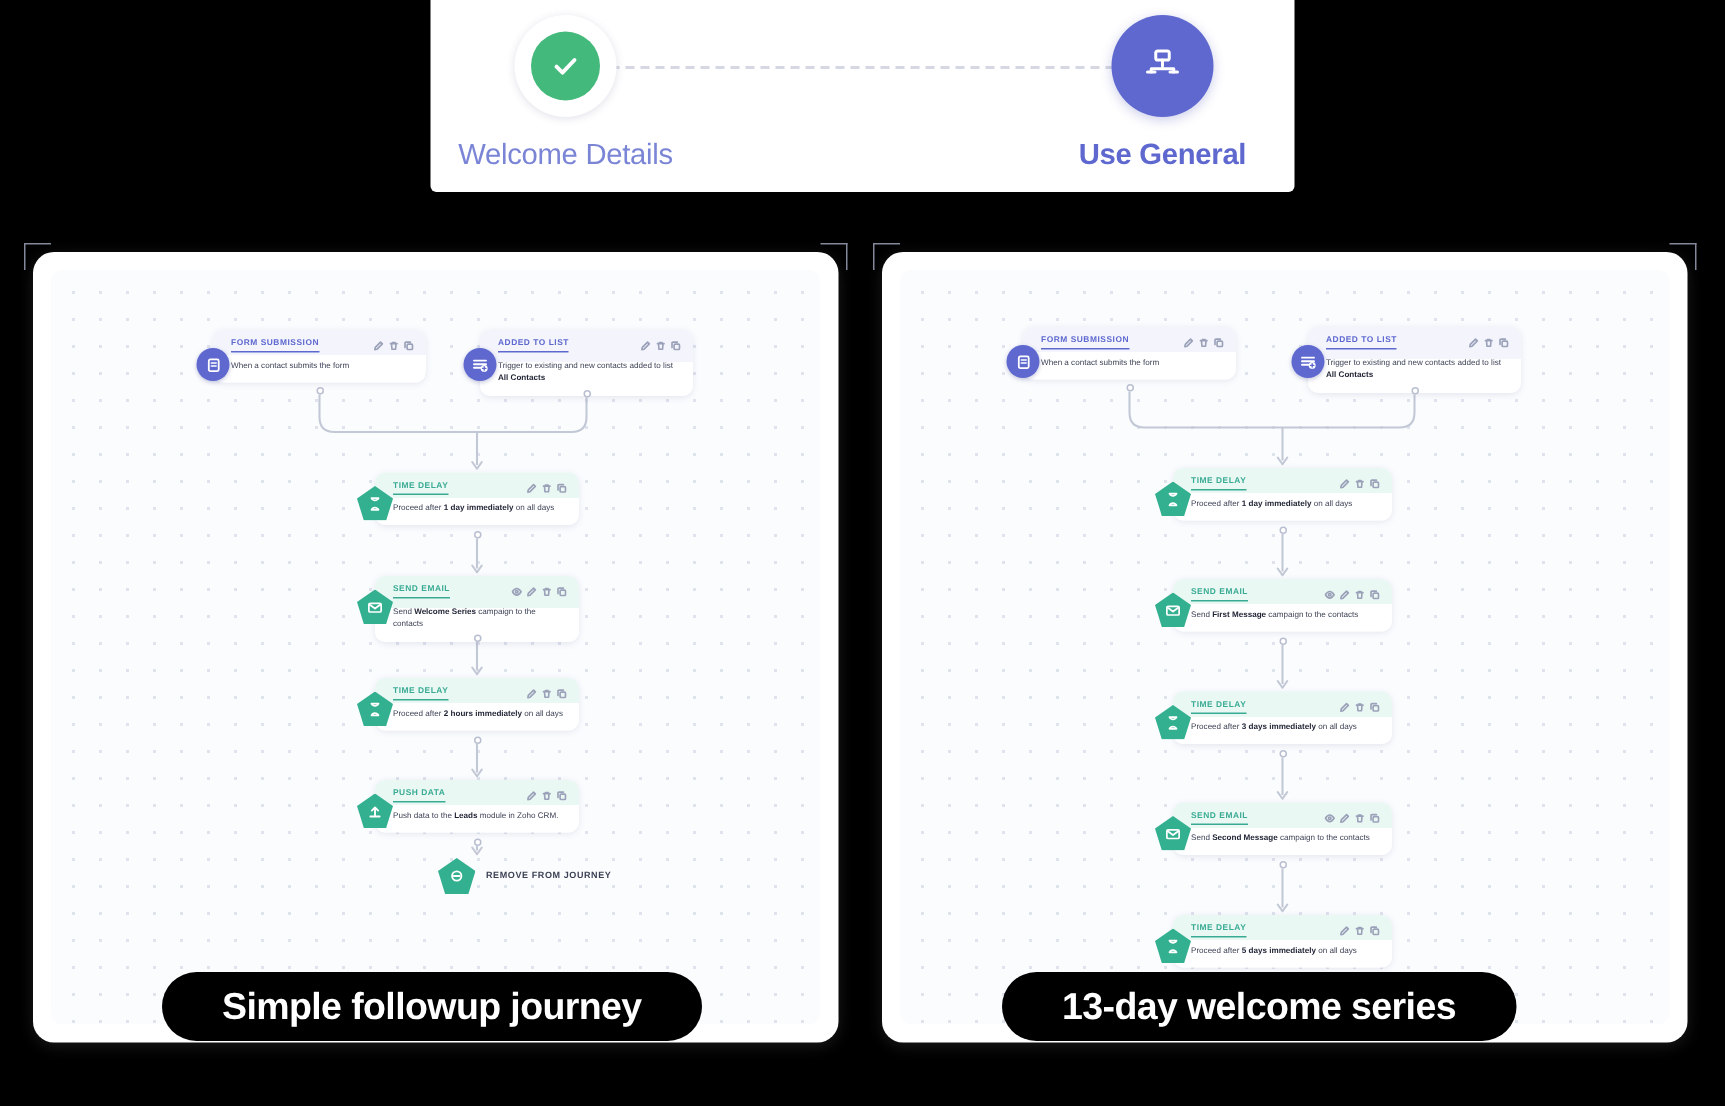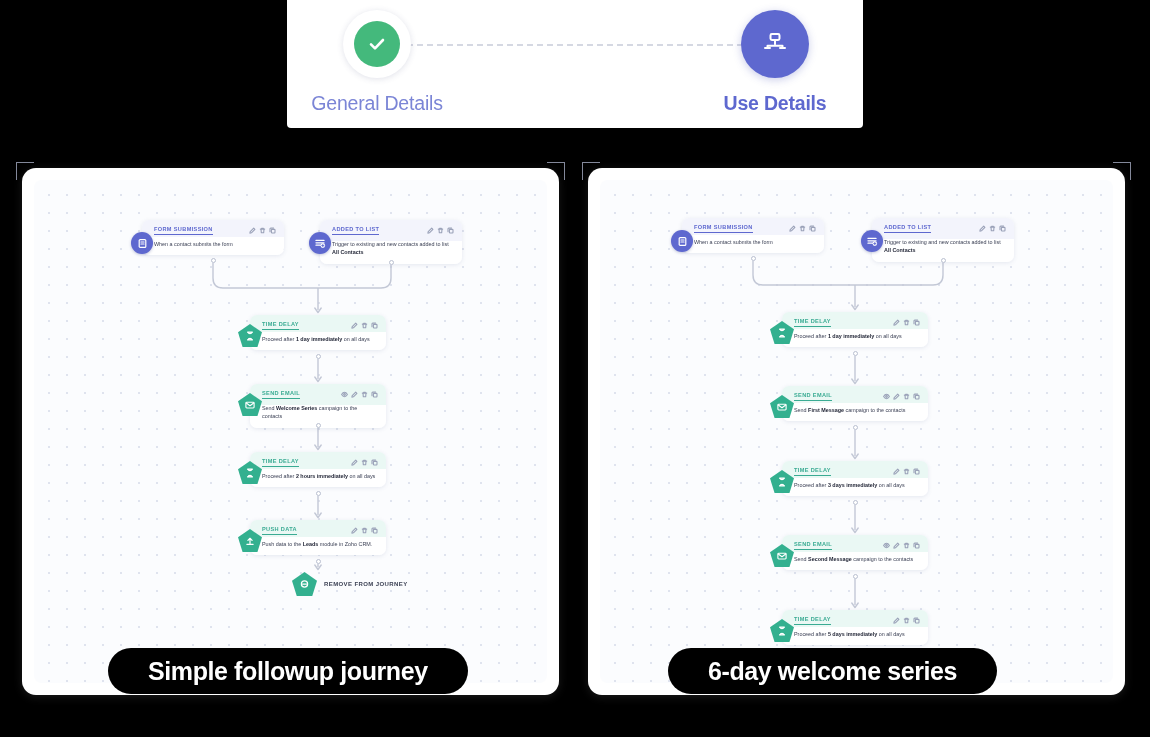--- a/index.html
+++ b/index.html
@@ -239,32 +239,32 @@
     <div class="step-line"></div>
 
     <div class="step step-general">
       <div class="step-badge-wrap">
         <div class="step-badge done">
           <svg width="24" height="24" viewBox="0 0 24 24" fill="none">
             <path d="M6 12.4l4 4 8-8.4" stroke="#ffffff" stroke-width="2.6" stroke-linecap="round" stroke-linejoin="round"></path>
           </svg>
         </div>
       </div>
-      <div class="step-label muted">General Details</div>
+      <div class="step-label muted">Welcome Details</div>
     </div>
 
     <div class="step step-template">
       <div class="step-badge active">
         <svg width="28" height="28" viewBox="0 0 28 28" fill="none">
           <rect x="9.5" y="4" width="9" height="6" rx="1.4" stroke="#ffffff" stroke-width="2"></rect>
           <path d="M14 10v4M6.5 18v-2.2h15V18" stroke="#ffffff" stroke-width="2" stroke-linecap="round" stroke-linejoin="round"></path>
           <path d="M4 18h5M19 18h5" stroke="#ffffff" stroke-width="2" stroke-linecap="round"></path>
         </svg>
       </div>
-      <div class="step-label">Use Details</div>
+      <div class="step-label">Use General</div>
     </div>
   </div>
 </div>
 
 <div class="cards-row">
 
   <div class="tpl-card left">
     <div class="corner-tick"></div>
     <div class="corner-tick tr"></div>
     <div class="canvas" id="canvas-0">
@@ -722,16 +722,16 @@
                 </svg>
               </span>
             </div>
           </div>
           <div class="node-body">Proceed after <b>5 days immediately</b> on all days</div>
         </div>
         <div class="port" style="left: 252.5px; top: 468.5px;"></div>
       </div>
   </div>
   <div class="title-pill right">
-    <span>6-day welcome series</span>
+    <span>13-day welcome series</span>
   </div>
 
 </div>
 
 </body></html>

